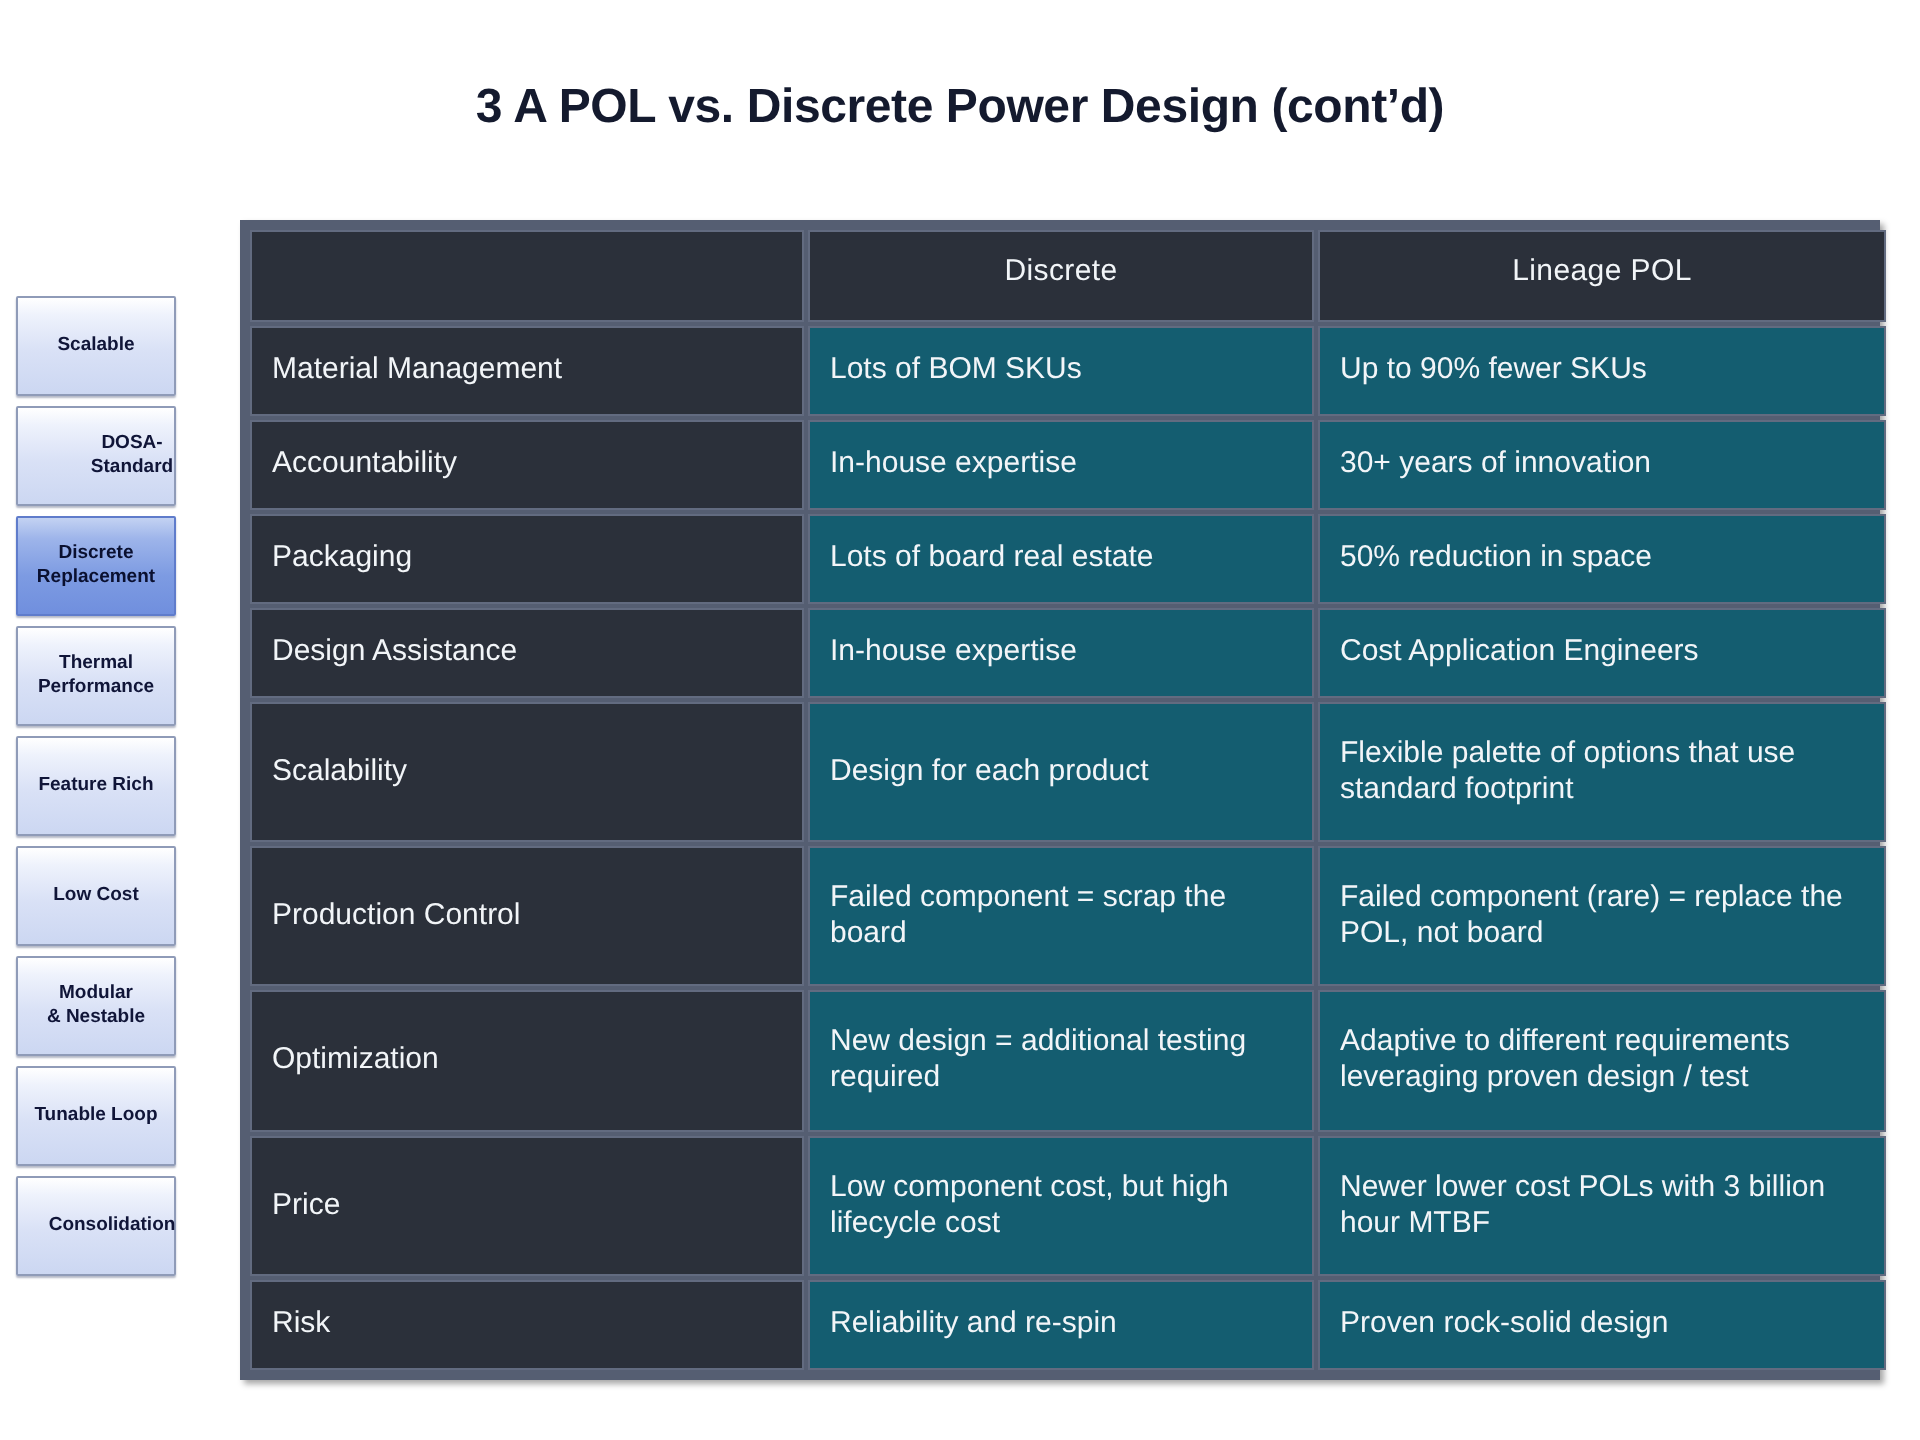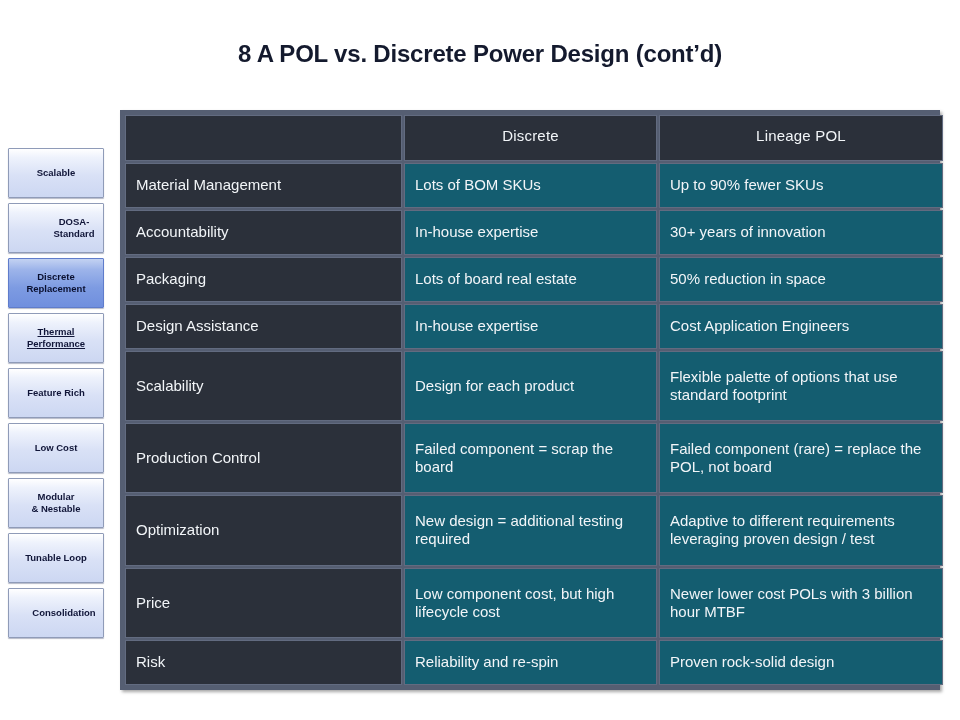--- a/index.html
+++ b/index.html
@@ -31,21 +31,21 @@
 
   
   .sidebar {
     position: absolute;
     left: 8px;
     top: 148px;
     width: 98px;
   }
   .side-item {
     position: relative;
-    width: 96px;
+    width: 80px;
     height: 50px;
     margin-bottom: 5px;
     border: 1px solid #8f9bb8;
     border-radius: 1px;
     display: flex;
     align-items: center;
     justify-content: center;
     text-align: center;
     font-size: 9.5px;
     font-weight: bold;
@@ -126,35 +126,35 @@
   }
   td.val {
     background: #145d70;
     color: #ffffff;
     border-color: #1d7288;
   }
 </style>
 </head>
 <body>
 
-<div class="slide-title">8 A POL vs. Discrete Power Design (cont’d)</div>
+<div class="slide-title">3 A POL vs. Discrete Power Design (cont’d)</div>
 
 <div class="sidebar" id="sidebar">
     <div class="side-item">
       <span style="white-space: pre-line;">Scalable</span>
     </div>
     <div class="side-item">
       <span style="white-space: pre-line; margin-left: 36px;">DOSA-Standard</span>
     </div>
     <div class="side-item active">
       <span style="white-space: pre-line;">Discrete
 Replacement</span>
     </div>
     <div class="side-item">
-      <span style="white-space: pre-line; text-decoration: underline;">Thermal
+      <span style="white-space: pre-line;">Thermal
 Performance</span>
     </div>
     <div class="side-item">
       <span style="white-space: pre-line; text-align: center;">Feature Rich</span>
     </div>
     <div class="side-item">
       <span style="white-space: pre-line;">Low Cost</span>
     </div>
     <div class="side-item">
       <span style="white-space: pre-line;">Modular

